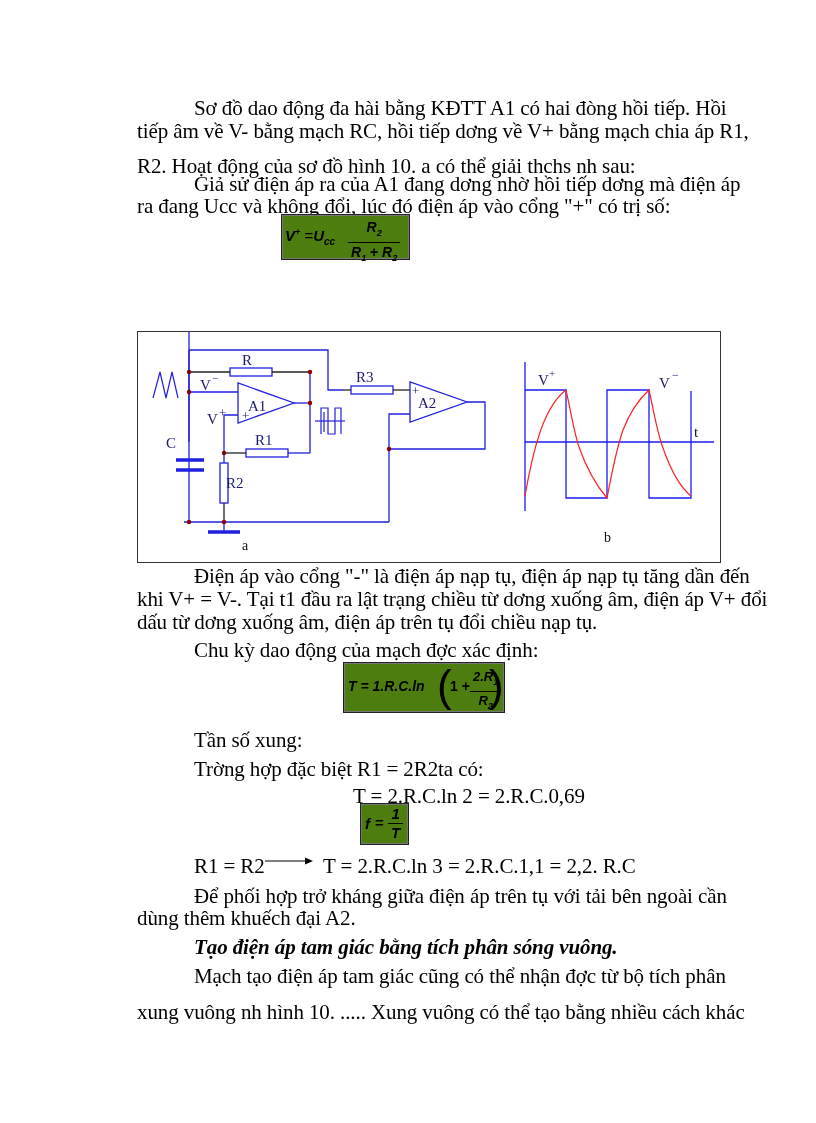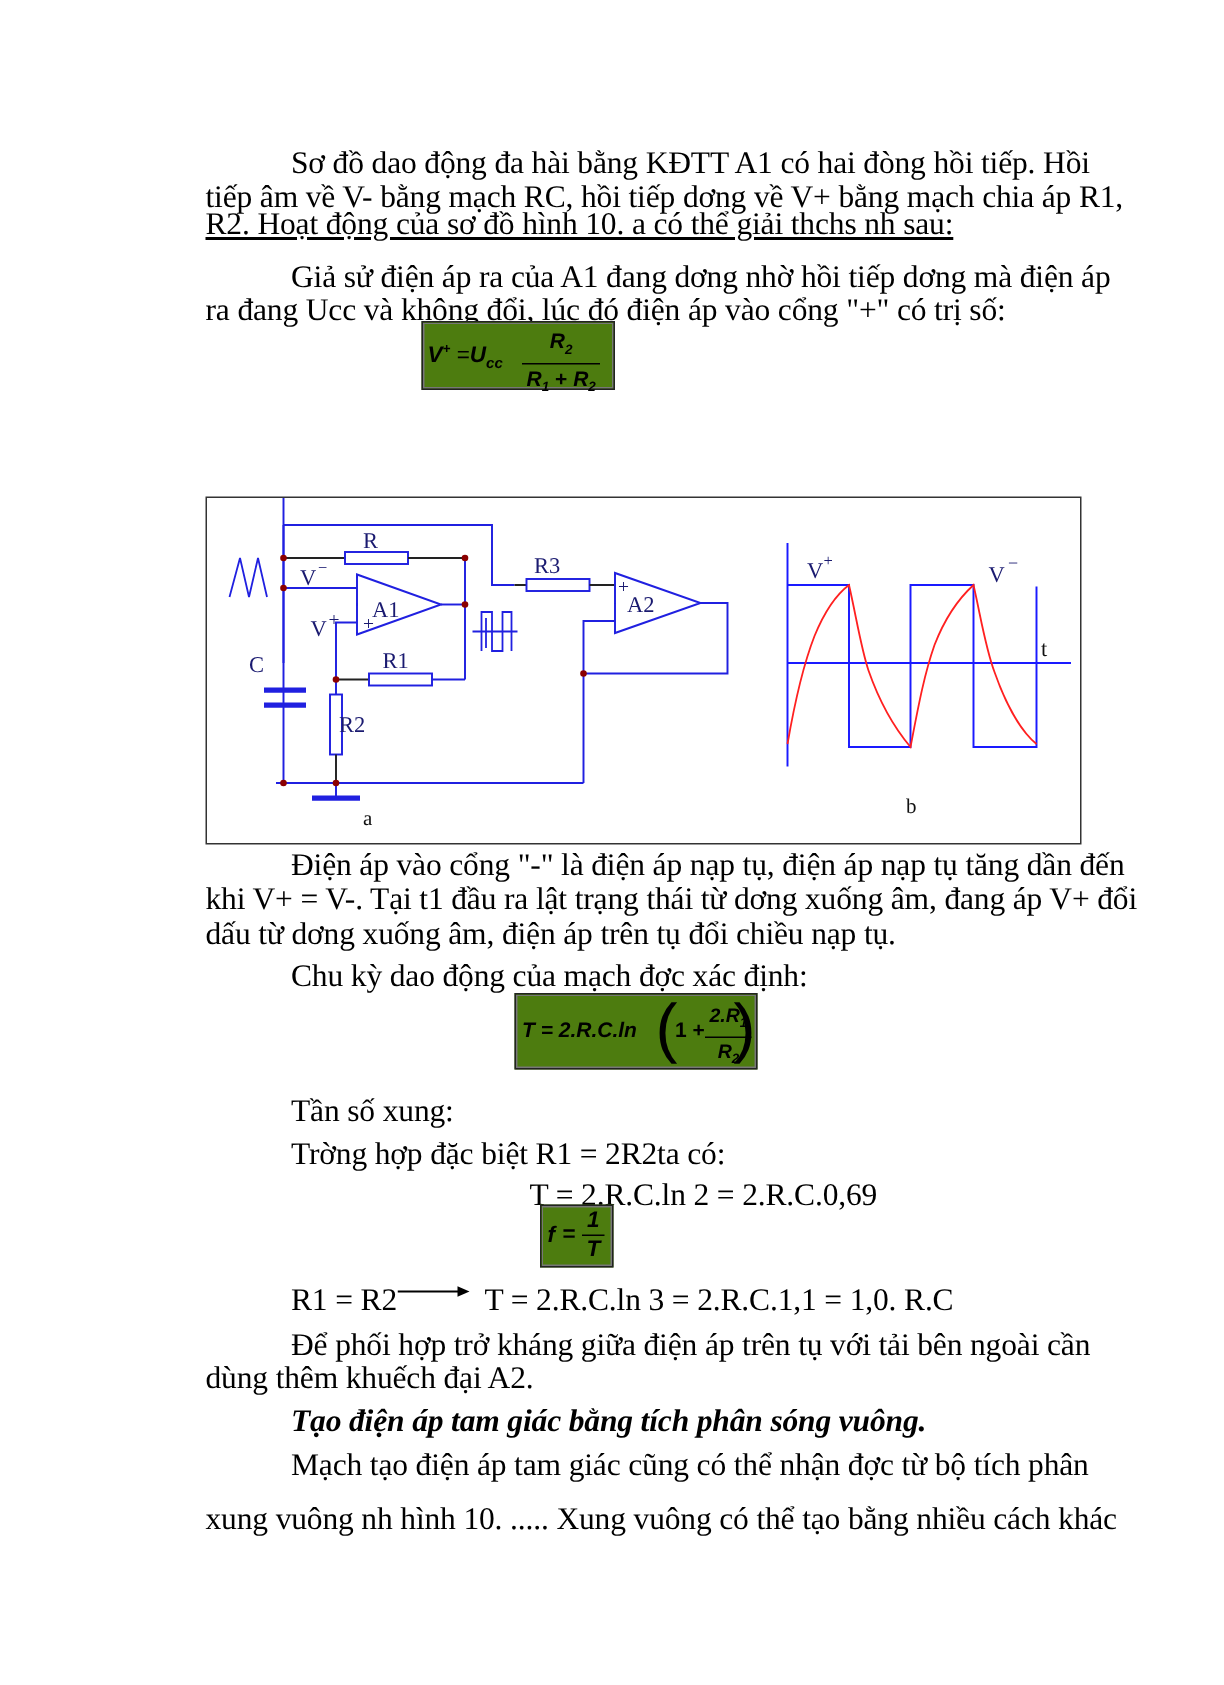--- a/index.html
+++ b/index.html
@@ -15,21 +15,21 @@
     .figure-box { position: absolute; left: 137px; top: 331px; width: 582px; height: 230px;
                   border: 1.5px solid #333; background: #fff; }
     .heading { font-weight: bold; font-style: italic; }
     svg text { font-family: "Liberation Serif", serif; }
   </style>
 </head>
 <body>
 
 <div class="line just" style="top:98px; text-indent:57px;">Sơ đồ dao động đa hài bằng KĐTT A1 có hai đòng   hồi tiếp. Hồi</div>
 <div class="line just" style="top:121px;">tiếp âm về V- bằng mạch RC, hồi tiếp dơng   về V+ bằng mạch chia áp R1,</div>
-<div class="line" style="left:137px; top:139px;text-decoration:underline;">R2. Hoạt động của sơ đồ hình 10.   a có thể giải thchs nh   sau:</div>
+<div class="line" style="left:137px; top:156px;">R2. Hoạt động của sơ đồ hình 10.   a có thể giải thchs nh   sau:</div>
 
 <div class="line just" style="top:174px; text-indent:57px;">Giả sử điện áp ra của A1 đang dơng   nhờ hồi tiếp dơng   mà điện áp</div>
 <div class="line" style="left:137px; top:196px;">ra đang Ucc và không đổi, lúc đó điện áp vào cổng "+"  có trị số:</div>
 
 <div class="formula-box" style="left:281px; top:214px; width:127px; height:44px; font-size:15px;">
   <div style="position:absolute; left:3px; top:12px; white-space:nowrap;">
     <span>V</span><sup style="font-size:9px;">+</sup>
     <span style="font-style:normal; font-weight:normal;">=</span><span>U</span><sub style="font-size:10px;">cc</sub>
   </div>
   <div class="frac" style="position:absolute; left:66px; top:3px; font-size:14px; line-height:18px;">
@@ -131,28 +131,28 @@
       <text x="411" y="45" font-size="11" fill="#1a1a70">+</text>
       <text x="521" y="56" font-size="15" fill="#1a1a70">V</text>
       <text x="534" y="47" font-size="12" fill="#1a1a70">−</text>
       <text x="556" y="105" font-size="15" fill="#111">t</text>
       <text x="466" y="210" font-size="14" fill="#111">b</text>
     </g>
   </svg>
 </div>
 
 <div class="line just" style="top:566px; text-indent:57px;">Điện áp vào cổng "-" là điện áp nạp tụ, điện áp nạp tụ tăng dần đến</div>
-<div class="line just" style="top:589px;">khi V+ = V-. Tại t1 đầu ra lật trạng thái từ dơng   xuống âm, đang áp V+ đổi</div>
+<div class="line just" style="top:589px;">khi V+ = V-. Tại t1 đầu ra lật trạng chiều từ dơng   xuống âm, điện áp V+ đổi</div>
 <div class="line" style="left:137px; top:612px;">dấu từ dơng   xuống âm, điện áp trên tụ đổi chiều nạp tụ.</div>
 
 <div class="line" style="left:194px; top:640px;">Chu kỳ dao động của mạch đợc   xác định:</div>
 
 <div class="formula-box" style="left:343px; top:662px; width:160px; height:49px; font-size:14px;">
   <div style="position:absolute; left:4px; top:15px; white-space:nowrap;">
-    <span>T = 2.R.C.ln</span>
+    <span>T = 1.R.C.ln</span>
   </div>
   <div style="position:absolute; left:93px; top:-2px; font-size:44px; font-weight:normal; font-style:normal; line-height:50px;">(</div>
   <div style="position:absolute; left:106px; top:15px; font-style:normal;">1 +</div>
   <div class="frac" style="position:absolute; left:126px; top:5px; font-size:13px; line-height:18px;">
     <span class="num"><span>2.R</span><sub style="font-size:9px;">1</sub></span>
     <span class="den"><span>R</span><sub style="font-size:9px;">2</sub></span>
   </div>
   <div style="position:absolute; left:145px; top:-2px; font-size:44px; font-weight:normal; font-style:normal; line-height:50px;">)</div>
 </div>
 
@@ -167,21 +167,21 @@
     <span class="num">1</span>
     <span class="den">T</span>
   </div>
 </div>
 
 <div class="line" style="left:194px; top:856px;">R1 = R2</div>
 <svg style="position:absolute; left:265px; top:857px;" width="50" height="10">
   <line x1="0" y1="4" x2="42" y2="4" stroke="#000" stroke-width="1.2"></line>
   <polygon points="40,0.5 48,4 40,7.5" fill="#000"></polygon>
 </svg>
-<div class="line" style="left:323px; top:856px;">T = 2.R.C.ln 3 = 2.R.C.1,1 = 1,0. R.C</div>
+<div class="line" style="left:323px; top:856px;">T = 2.R.C.ln 3 = 2.R.C.1,1 = 2,2. R.C</div>
 
 <div class="line just" style="top:886px; text-indent:57px;">Để phối hợp trở kháng giữa điện áp trên tụ với tải bên ngoài cần</div>
 <div class="line" style="left:137px; top:908px;">dùng thêm khuếch đại A2.</div>
 
 <div class="line heading" style="left:194px; top:937px;">Tạo điện áp tam giác bằng tích phân sóng vuông.</div>
 
 <div class="line just" style="top:966px; text-indent:57px;">Mạch tạo điện áp tam giác cũng có thể nhận đợc   từ bộ tích phân</div>
 <div class="line just" style="top:989px;margin-top:13px;">xung vuông nh   hình 10. ..... Xung vuông có thể tạo bằng nhiều cách khác</div>
 
 </body></html>

